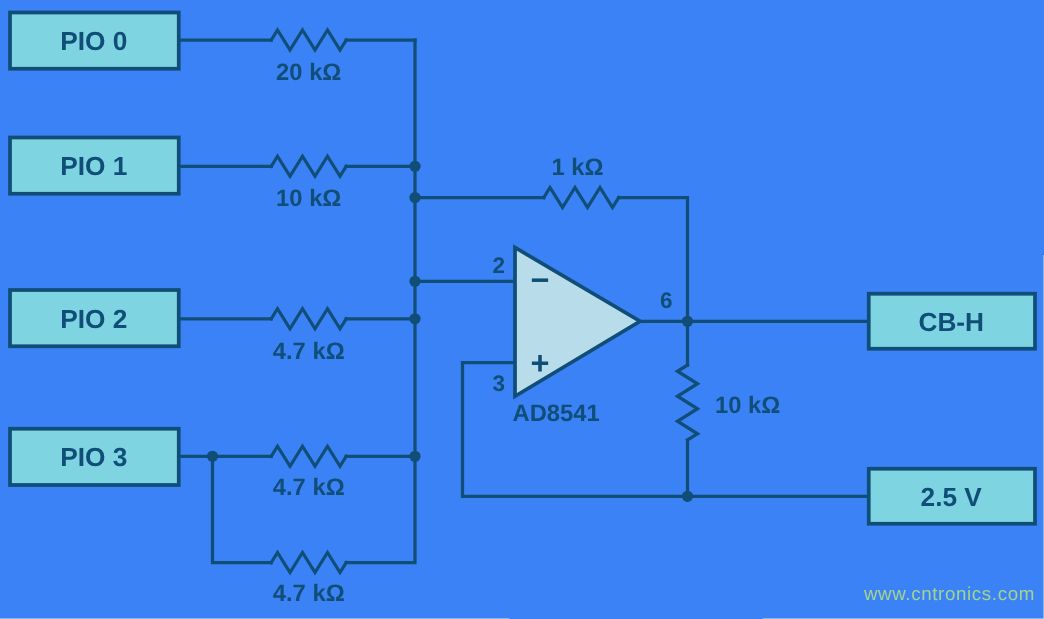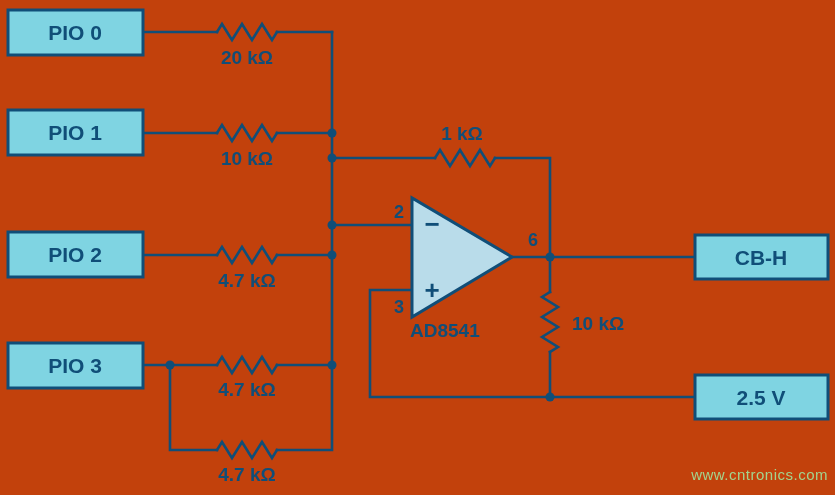--- a/index.html
+++ b/index.html
@@ -1,20 +1,20 @@
 <!DOCTYPE html>
 <html><head>
 <meta charset="utf-8">
 <style>
   html, body { margin: 0; padding: 0; background: #ffffff; }
   .page {
     position: relative;
     width: 835px;
     height: 495px;
-    background: #c2410c;
+    background: #3b82f6;
     overflow: hidden;
     font-family: "Liberation Sans", sans-serif;
   }
   svg text {
     font-family: "Liberation Sans", sans-serif;
     font-weight: bold;
   }
   .lbl     { font-size: 19px; }
   .box-lbl { font-size: 21px; }
   .pin     { font-size: 18px; }

